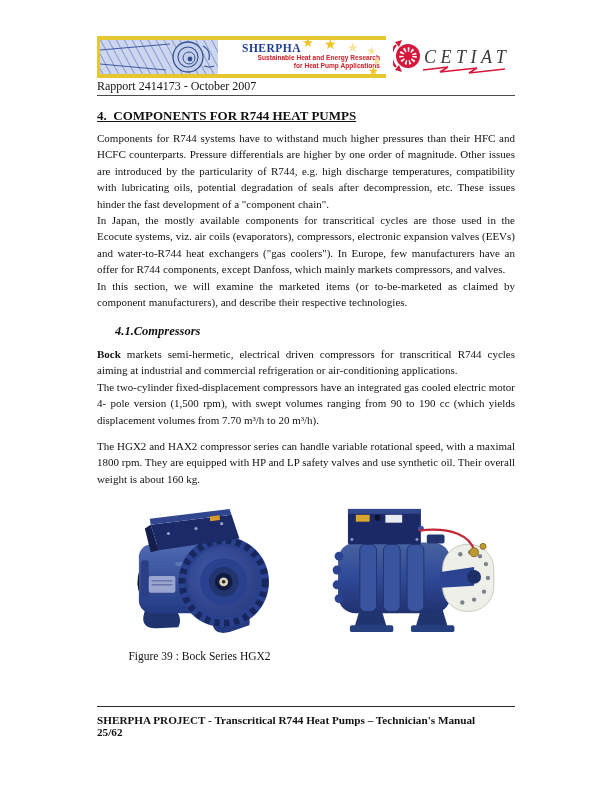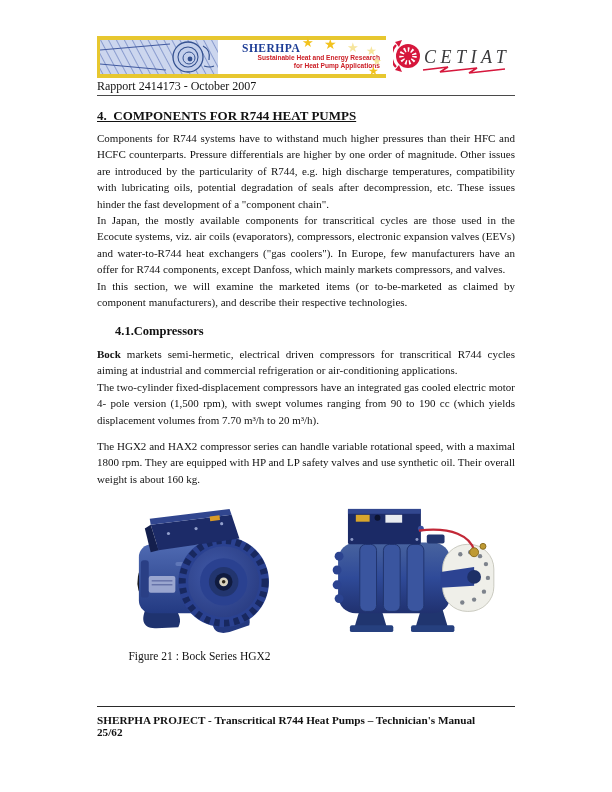--- a/index.html
+++ b/index.html
@@ -27,21 +27,21 @@
   .report-line { position:absolute; top:79px; left:97px; font-size:12px; }
   .header-rule { position:absolute; top:95px; left:97px; width:418px;
                  border-top:1.5px solid #4a4a4a; }
 
   
   .content { position:absolute; top:107px; left:97px; width:418px;
              font-size:11px; line-height:16.4px; text-align:justify; }
   .h1 { font-size:13px; line-height:17px; font-weight:bold; text-decoration:underline;
         margin:0 0 6px 0; white-space:pre-wrap; text-align:left; }
   .content p { margin:0; }
-  .h2 { font-size:12.5px; font-weight:bold;
+  .h2 { font-size:12.5px; font-style:italic; font-weight:bold;
         margin:13px 0 6px 18px; text-align:left; }
   .gap-before { margin-top:10px !important; }
 
   .figures { display:flex; margin-top:14px; gap:8px; }
   figure { margin:0; width:205px; text-align:center; }
   figcaption { font-size:11.5px; margin-top:4px; }
 
   
   .footer { position:absolute; top:706px; left:97px; width:418px;
             border-top:1.5px solid #2a2a2a; padding-top:7px;
@@ -68,21 +68,21 @@
         <line x1="0" y1="10" x2="70" y2="4" stroke="#41599f" stroke-width="1"></line>
         <line x1="0" y1="24" x2="66" y2="30" stroke="#41599f" stroke-width="1"></line>
         <circle cx="88" cy="17" r="15" fill="#c3cfeb" stroke="#33508f" stroke-width="1.3"></circle>
         <circle cx="88" cy="17" r="10" fill="none" stroke="#33508f" stroke-width="1.1"></circle>
         <circle cx="89" cy="18" r="6" fill="none" stroke="#33508f" stroke-width="1"></circle>
         <circle cx="90" cy="19" r="2.4" fill="#33508f"></circle>
         <path d="M103,6 q8,4 6,14" fill="none" stroke="#33508f" stroke-width="1.2"></path>
         <path d="M104,26 q6,2 10,0" fill="none" stroke="#33508f" stroke-width="1.2"></path>
       </svg>
       <div class="banner-text">
-        <div class="banner-acronym">SHERHPA</div>
+        <div class="banner-acronym">SHERPHA</div>
         <div class="banner-sub">Sustainable Heat and Energy Research</div>
         <div class="banner-sub">for Heat Pump Applications</div>
       </div>
       <span class="star" style="left:202px; top:-4px; font-size:13px; color:#f2c21e;">★</span>
       <span class="star" style="left:224px; top:-2px; font-size:14px; color:#f2c21e;">★</span>
       <span class="star" style="left:247px; top:1px; font-size:13px; color:#f6e59c;">★</span>
       <span class="star" style="left:266px; top:5px; font-size:12px; color:#f6e59c;">★</span>
       <span class="star" style="left:272px; top:16px; font-size:11px; color:#f6e59c;">★</span>
       <span class="star" style="left:268px; top:25px; font-size:12px; color:#f2c21e;">★</span>
     </div>
@@ -149,21 +149,21 @@
           <circle cx="104" cy="82" r="4.5" fill="#d8d2be"></circle>
           <circle cx="104" cy="82" r="1.8" fill="#2b2416"></circle>
           <path d="M30,24 L112,14 L120,38 L38,50 Z" fill="#1c2b68"></path>
           <path d="M30,24 L112,14 L110,8 L29,18 Z" fill="#31468f"></path>
           <path d="M30,24 L38,50 L30,52 L24,28 Z" fill="#141f4d"></path>
           <circle cx="48" cy="33" r="1.6" fill="#93a0cc"></circle>
           <circle cx="76" cy="28" r="1.6" fill="#93a0cc"></circle>
           <circle cx="102" cy="23" r="1.6" fill="#93a0cc"></circle>
           <rect x="90" y="15" width="10" height="5" fill="#d99b28" transform="rotate(-7 95 17)"></rect>
         </svg>
-        <figcaption>Figure 21 : Bock Series HGX2</figcaption>
+        <figcaption>Figure 39 : Bock Series HGX2</figcaption>
       </figure>
 
       <figure>
         <svg width="178" height="138" viewBox="0 0 180 140" xmlns="http://www.w3.org/2000/svg">
           <defs>
             <linearGradient id="b2" x1="0" y1="0" x2="0" y2="1">
               <stop offset="0" stop-color="#48639f"></stop>
               <stop offset="0.5" stop-color="#2f4a98"></stop>
               <stop offset="1" stop-color="#20316f"></stop>
             </linearGradient>

